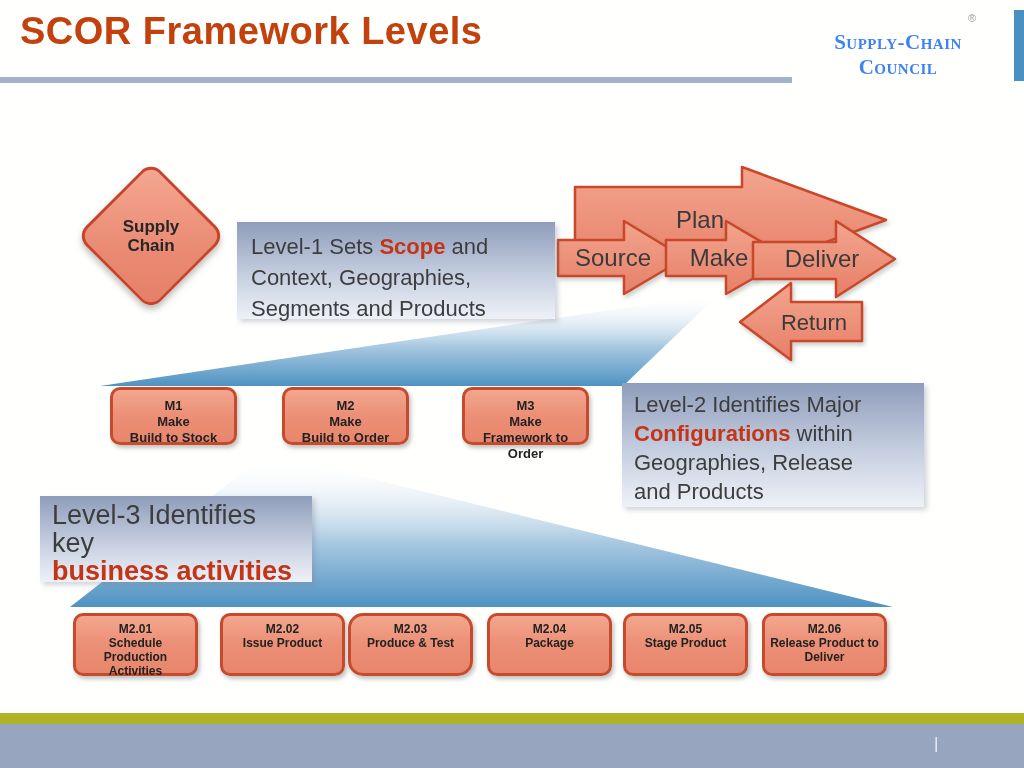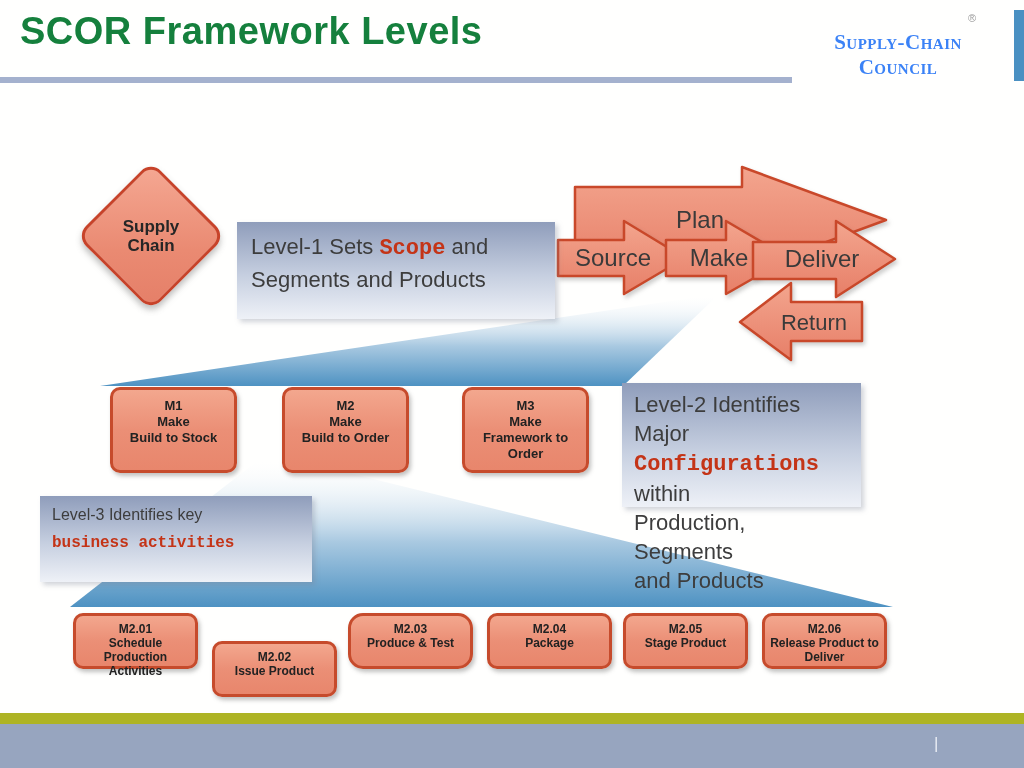--- a/index.html
+++ b/index.html
@@ -3,21 +3,21 @@
 <meta charset="utf-8">
 <style>
   html,body{margin:0;padding:0;background:#ffffff;}
   #slide{
     position:relative;width:1024px;height:768px;overflow:hidden;
     background:#fffffe;font-family:"Liberation Sans",sans-serif;
   }
   
   .title{
     position:absolute;left:20px;top:10px;font-size:38px;font-weight:800;
-    letter-spacing:.5px;color:#15803d;
+    letter-spacing:.5px;color:#c2410c;
   }
   .title-underline{
     position:absolute;left:0;top:77px;width:792px;height:6px;background:#a4b1ce;
   }
   .corner-bar{
     position:absolute;left:1014px;top:10px;width:10px;height:71px;background:#4a90c2;
   }
   .logo{position:absolute;left:802px;top:10px;width:192px;height:58px;}
   .logo-watermark{
     position:absolute;left:6px;top:-6px;font-family:"Liberation Serif",serif;
@@ -46,37 +46,37 @@
     position:absolute;inset:0;transform:rotate(-45deg);
     display:flex;flex-direction:column;align-items:center;justify-content:center;
     font-weight:bold;font-size:17px;line-height:19px;color:#262626;
   }
   
   .caption{
     position:absolute;z-index:2;color:#3d3d3d;
     background:linear-gradient(180deg,#8f9dbb 0%,#c6cfe0 55%,#eef1f7 100%);
     box-shadow:3px 3px 5px rgba(120,130,150,.35);
   }
-  .caption .hl{color:#c43417;font-weight:bold;font-family:Liberation Mono, monospace;}
+  .caption .hl{color:#c43417;font-weight:bold;}
   .cap-l1{left:237px;top:222px;width:318px;height:97px;padding:9px 14px;
           font-size:22px;line-height:31px;box-sizing:border-box;}
-  .cap-l2{left:622px;top:383px;width:239px;height:124px;padding:7px 12px;
+  .cap-l2{left:622px;top:383px;width:302px;height:124px;padding:7px 12px;
           font-size:22px;line-height:29px;box-sizing:border-box;}
   .cap-l3{left:40px;top:496px;width:272px;height:86px;padding:5px 12px;
-          font-size:16px;line-height:28px;box-sizing:border-box;}
+          font-size:27px;line-height:28px;box-sizing:border-box;}
   
   .pbox{
     position:absolute;z-index:2;box-sizing:border-box;border:3px solid #c64b2c;
     border-radius:10px;background:linear-gradient(180deg,#f3a78e 0%,#eb8f76 50%,#e8866c 100%);
     box-shadow:2px 3px 4px rgba(100,100,100,.4);
     display:flex;flex-direction:column;align-items:center;justify-content:flex-start;
     text-align:center;color:#222;font-weight:bold;
   }
-  .row1{top:387px;width:127px;height:86px;font-size:13px;line-height:16px;padding-top:8px;align-items:center;}
-  .row2{top:613px;width:125px;height:56px;font-size:12px;line-height:14px;padding:6px 4px 0 4px;}
+  .row1{top:387px;width:127px;height:58px;font-size:13px;line-height:16px;padding-top:8px;align-items:center;}
+  .row2{top:613px;width:125px;height:63px;font-size:12px;line-height:14px;padding:6px 4px 0 4px;}
   
   .bar-green{position:absolute;left:0;top:713px;width:1024px;height:11px;background:#aeb424;}
   .bar-footer{position:absolute;left:0;top:724px;width:1024px;height:44px;background:#97a5bf;}
   .footer-marker{position:absolute;left:934px;top:734px;color:#e9edf4;font-size:17px;}
 </style>
 </head>
 <body>
 
 <div id="slide">
 
@@ -120,20 +120,21 @@
 
   <div class="diamond">
     <div class="diamond-inner">
       <span>Supply</span>
       <span>Chain</span>
     </div>
   </div>
 
   <div class="caption cap-l1">
     <div><span>Level-1 Sets </span><span class="hl">Scope</span><span> and</span></div>
+    <div>Context, Geographies,</div>
     <div>Segments and Products</div>
   </div>
 
   <div class="pbox row1" style="left:110px;">
     <span>M1</span>
     <span>Make</span>
     <span>Build to Stock</span>
   </div>
   <div class="pbox row1" style="left:282px;">
     <span>M2</span>
@@ -142,34 +143,34 @@
   </div>
   <div class="pbox row1" style="left:462px;">
     <span>M3</span>
     <span>Make</span>
     <span>Framework to Order</span>
   </div>
 
   <div class="caption cap-l2">
     <div>Level-2 Identifies Major</div>
     <div><span class="hl">Configurations</span><span> within</span></div>
-    <div>Production, Segments</div>
+    <div>Geographies, Release</div>
     <div>and Products</div>
   </div>
 
   <div class="caption cap-l3">
     <div>Level-3 Identifies key</div>
     <div class="hl">business activities</div>
   </div>
 
   <div class="pbox row2" style="left:73px;">
     <span>M2.01</span>
     <span>Schedule Production Activities</span>
   </div>
-  <div class="pbox row2" style="left:212px;margin-top:28px;">
+  <div class="pbox row2" style="left:220px;">
     <span>M2.02</span>
     <span>Issue Product</span>
   </div>
   <div class="pbox row2" style="left:348px;border-radius:15px;">
     <span>M2.03</span>
     <span>Produce &amp; Test</span>
   </div>
   <div class="pbox row2" style="left:487px;">
     <span>M2.04</span>
     <span>Package</span>

